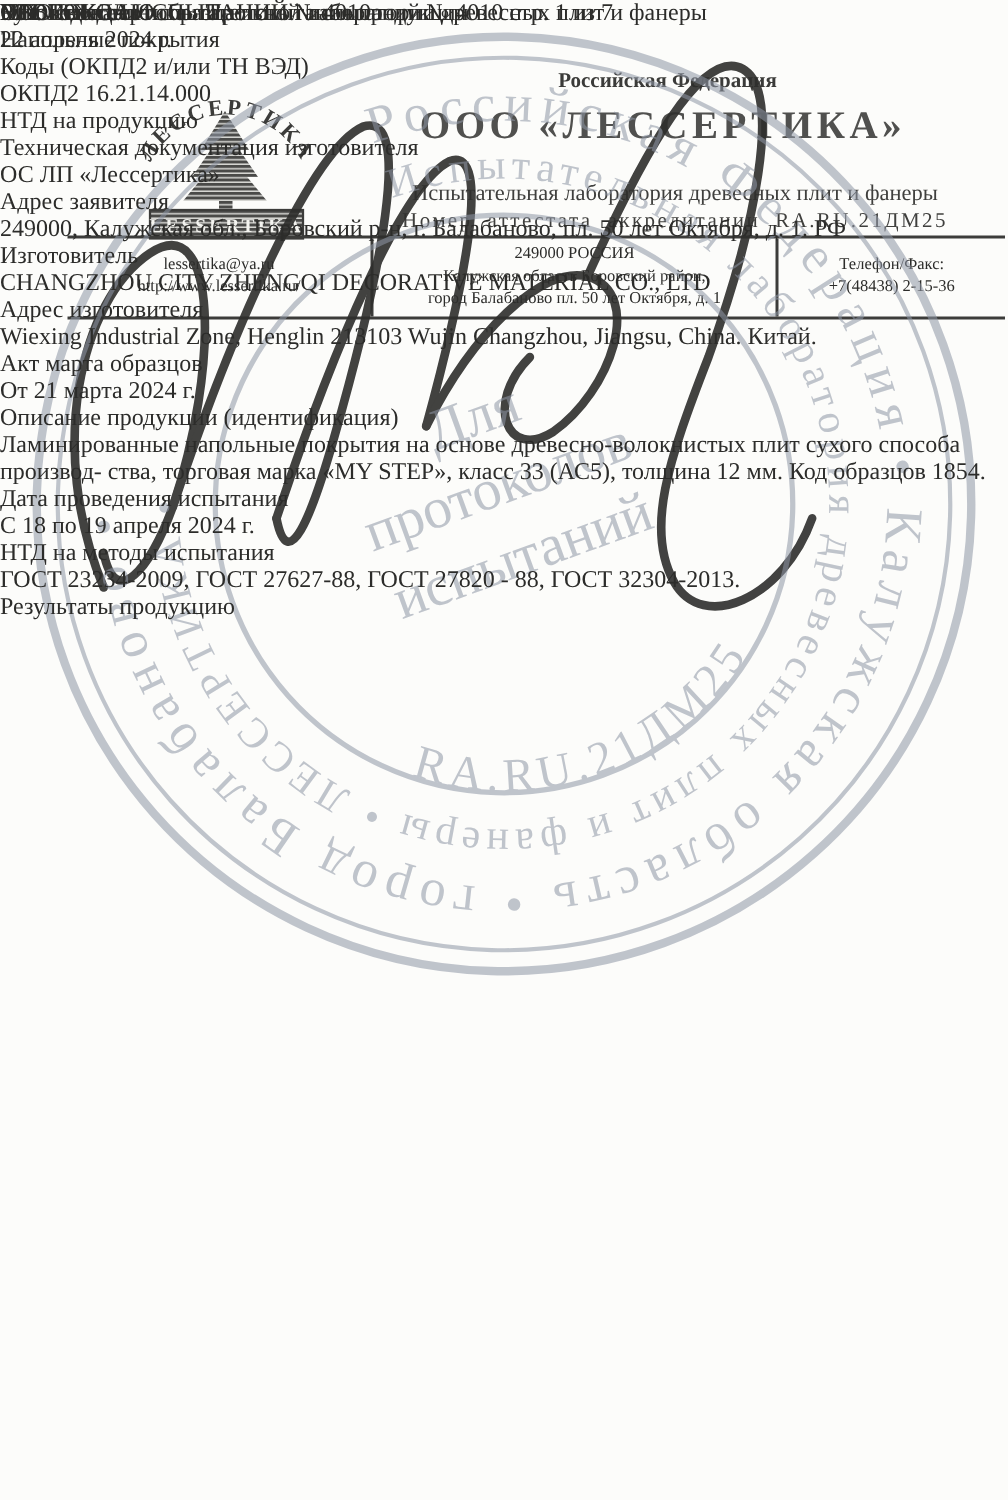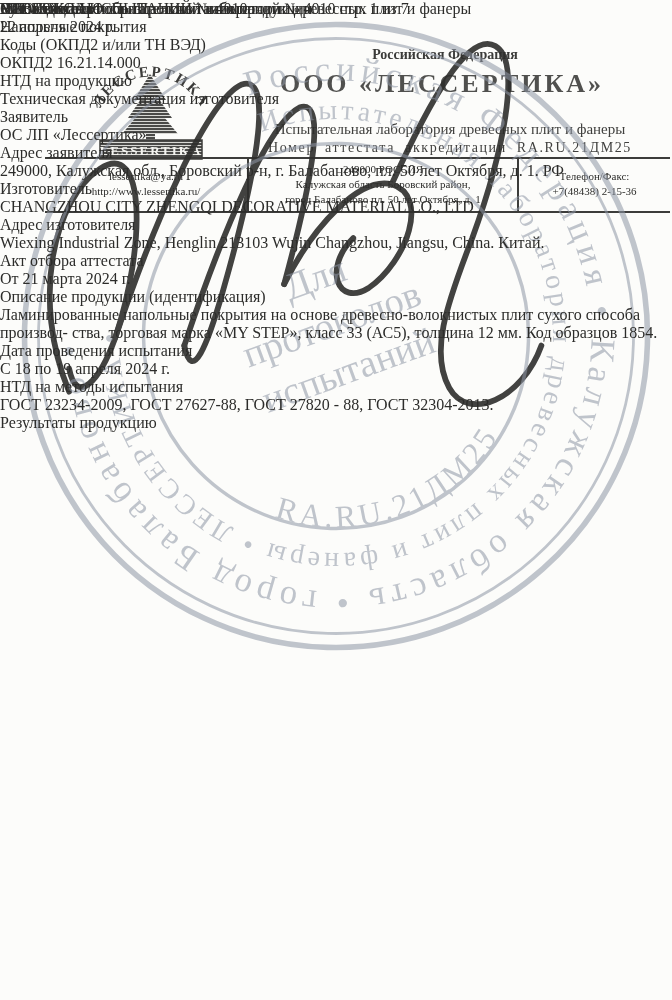--- a/index.html
+++ b/index.html
@@ -173,21 +173,20 @@
 ТН ВЭД)</div>
     <div class="val">ОКПД2 16.21.14.000</div>
   </div>
 
   <div class="row">
     <div class="lbl">НТД на продукцию</div>
     <div class="val">Техническая документация изготовителя</div>
   </div>
 
   <div class="row">
-    <div class="lbl">Заявитель</div>
     <div class="val">ОС ЛП «Лессертика»</div>
   </div>
 
   <div class="row align-center">
     <div class="lbl">Адрес заявителя</div>
     <div class="val">249000, Калужская обл., Боровский р-н, г. Балабаново,
 пл. 50 лет Октября, д. 1. РФ</div>
   </div>
 
   <div class="row align-center">
@@ -196,21 +195,21 @@
 MATERIAL CO., LTD</div>
   </div>
 
   <div class="row align-center">
     <div class="lbl">Адрес изготовителя</div>
     <div class="val">Wiexing Industrial Zone, Henglin 213103 Wujin
 Changzhou, Jiangsu, China. Китай.</div>
   </div>
 
   <div class="row">
-    <div class="lbl">Акт отбора аттестата</div>
+    <div class="lbl">Акт марта образцов</div>
     <div class="val">От 21 марта 2024 г.</div>
   </div>
 
   <div class="row align-center">
     <div class="lbl">Описание продукции
 (идентификация)</div>
     <div class="val">Ламинированные напольные покрытия на основе
 древесно-волокнистых плит сухого способа производ-
 ства, торговая марка «MY STEP», класс 33 (АС5),
 толщина 12 мм. Код образцов 1854.</div>

